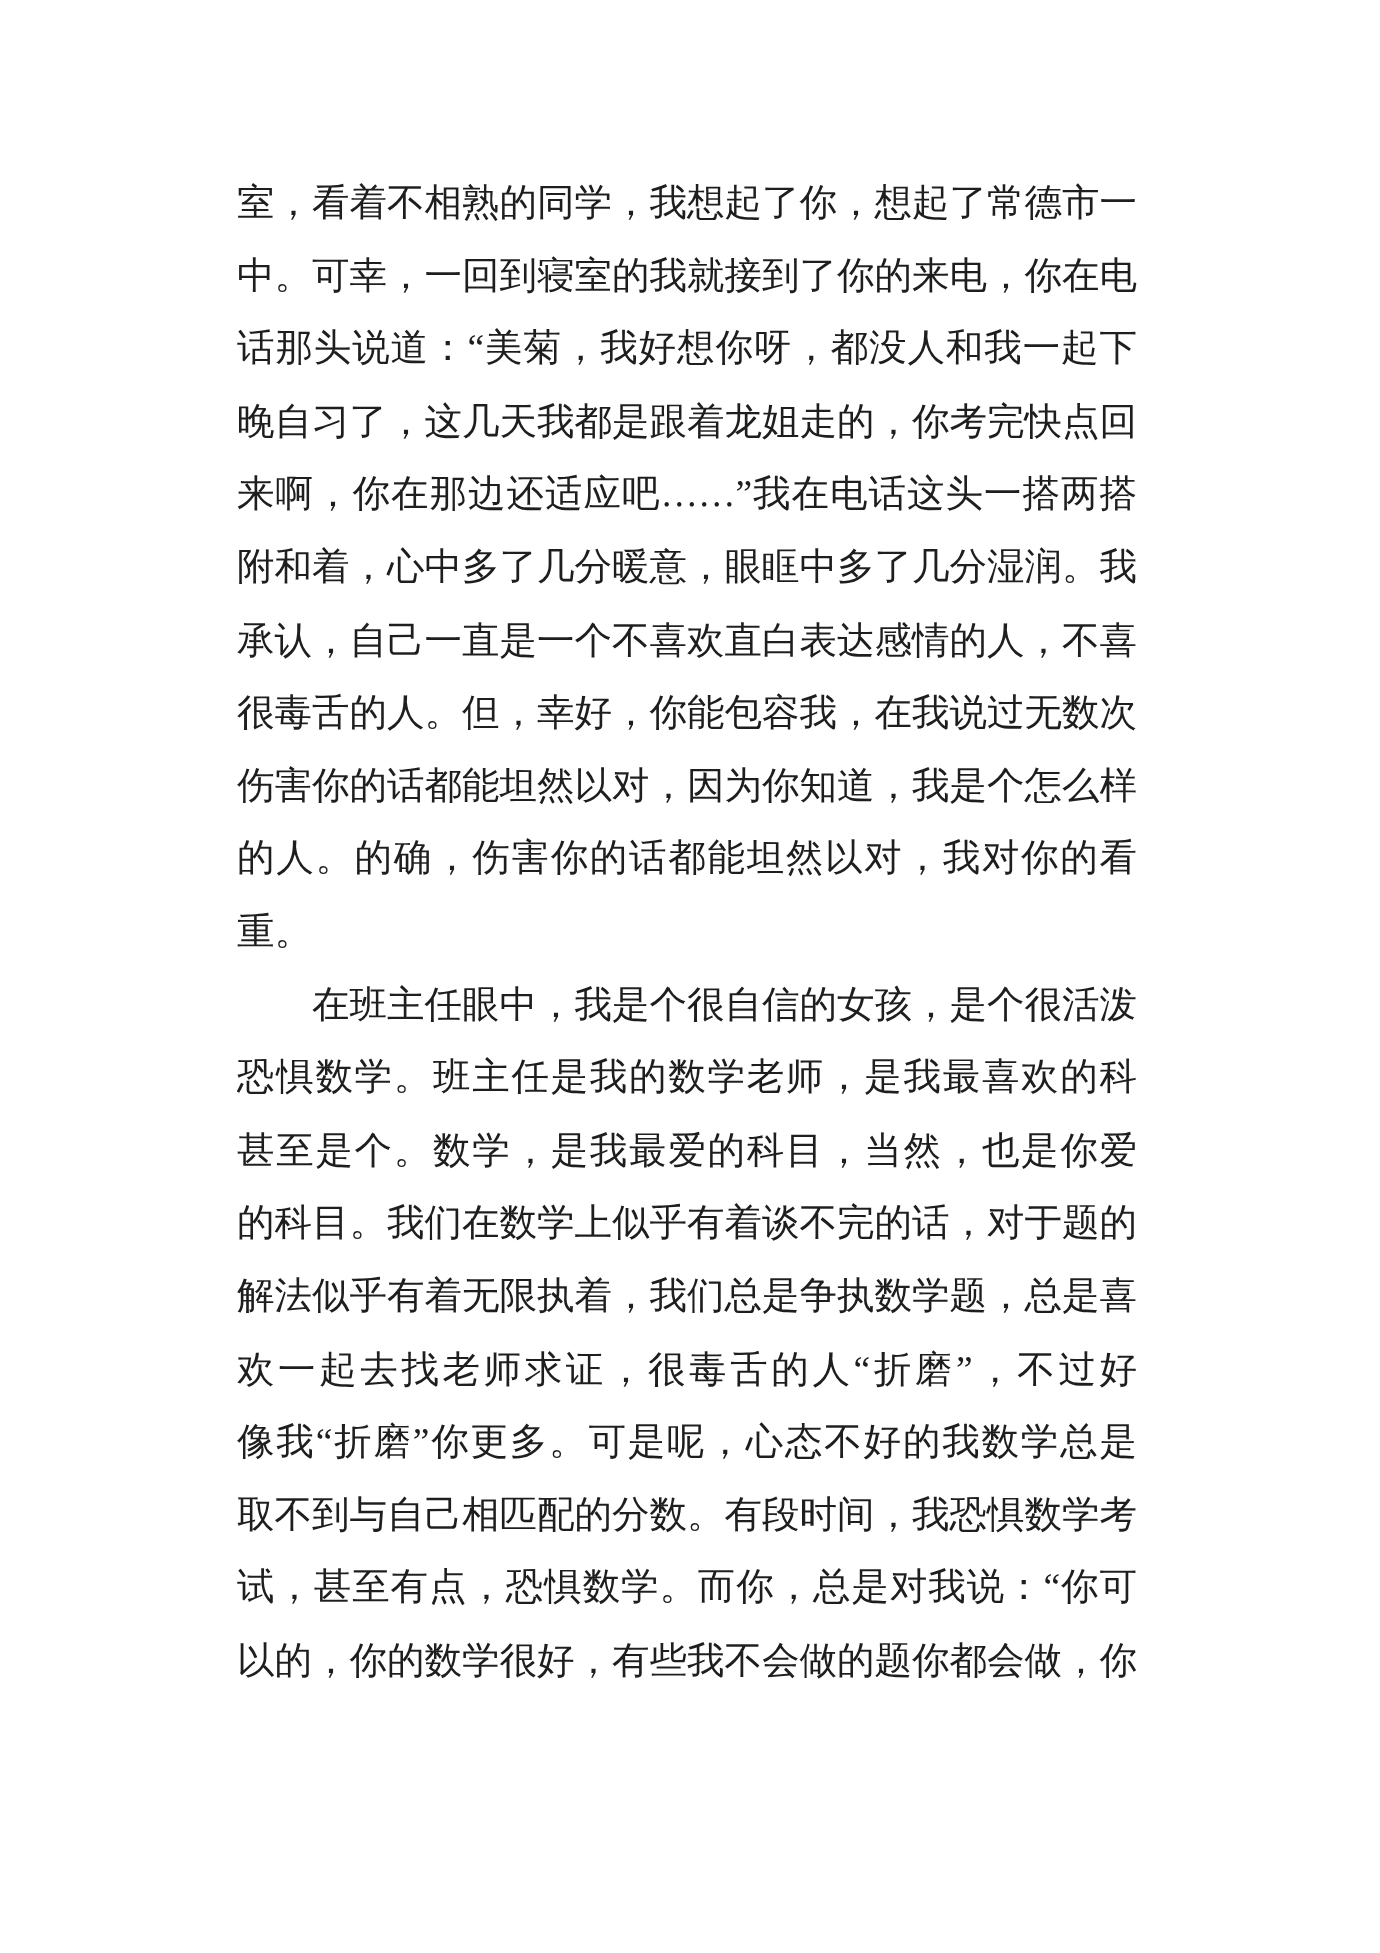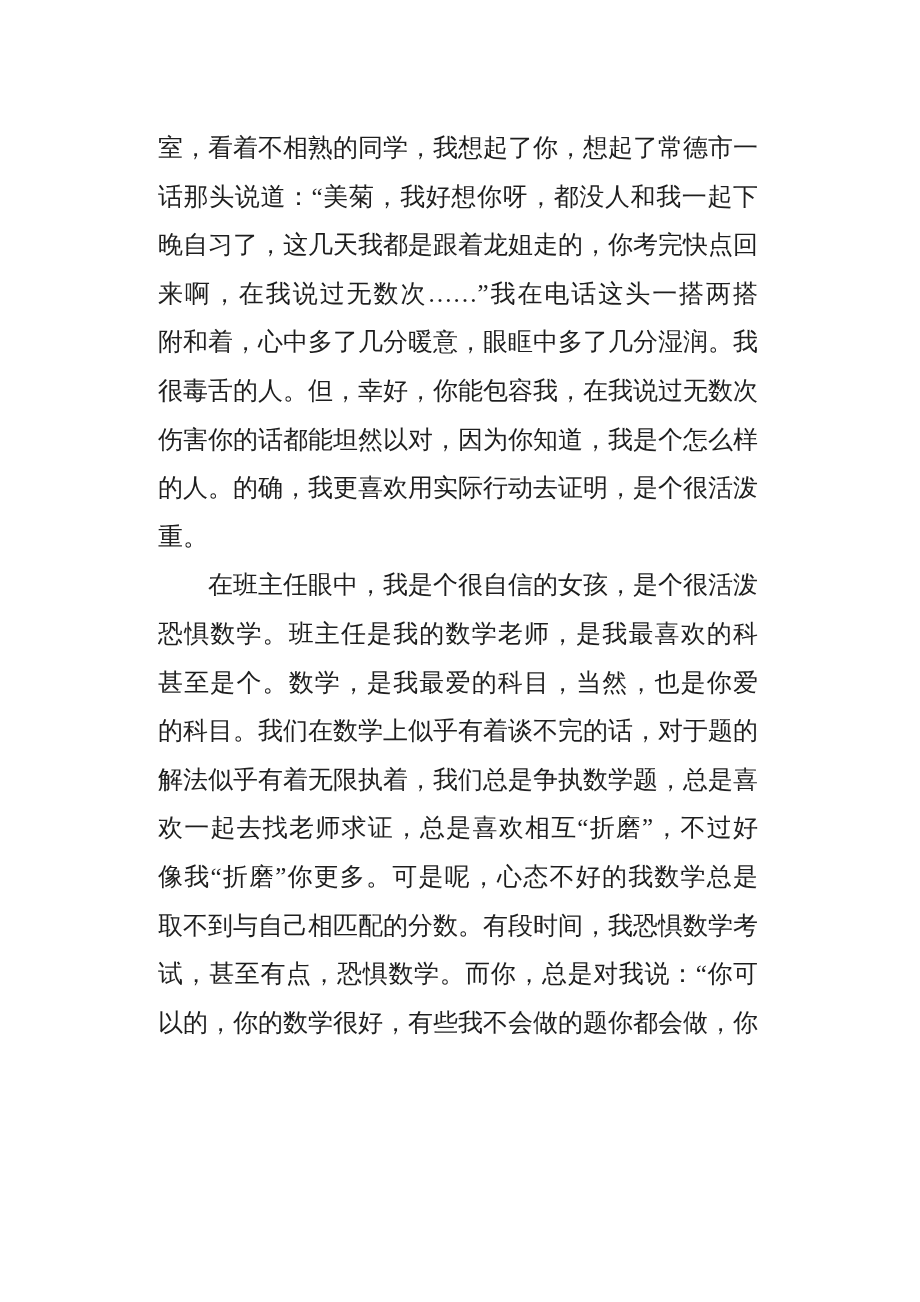--- a/index.html
+++ b/index.html
@@ -10,21 +10,21 @@
   .page {
     position: relative;
     width: 920px;
     height: 1302px;
     background: #ffffff;
     overflow: hidden;
   }
   .text-block {
     position: absolute;
     left: 158px;
-    top: 124px;
+    top: 112px;
     width: 600px;
   }
   .para {
     margin: 0;
     padding: 0;
   }
   .line {
     font-family: "Liberation Serif", "DejaVu Serif", serif;
     font-size: 25px;
     line-height: 48.6px;
@@ -43,37 +43,39 @@
   }
 </style>
 </head>
 <body>
 
 <div class="page">
   <div class="text-block">
 
     <div class="para">
       <div class="line">室，看着不相熟的同学，我想起了你，想起了常德市一</div>
+      <div class="line">中。可幸，一回到寝室的我就接到了你的来电，你在电</div>
       <div class="line">话那头说道：“美菊，我好想你呀，都没人和我一起下</div>
       <div class="line">晚自习了，这几天我都是跟着龙姐走的，你考完快点回</div>
-      <div class="line">来啊，在我说过无数次……”我在电话这头一搭两搭</div>
+      <div class="line">来啊，你在那边还适应吧……”我在电话这头一搭两搭</div>
       <div class="line">附和着，心中多了几分暖意，眼眶中多了几分湿润。我</div>
+      <div class="line">承认，自己一直是一个不喜欢直白表达感情的人，不喜</div>
       <div class="line">很毒舌的人。但，幸好，你能包容我，在我说过无数次</div>
       <div class="line">伤害你的话都能坦然以对，因为你知道，我是个怎么样</div>
-      <div class="line">的人。的确，我更喜欢用实际行动去证明，是个很活泼</div>
+      <div class="line">的人。的确，伤害你的话都能坦然以对，我对你的看</div>
       <div class="line para-last">重。</div>
     </div>
 
     <div class="para">
       <div class="line para-first">在班主任眼中，我是个很自信的女孩，是个很活泼</div>
       <div class="line">恐惧数学。班主任是我的数学老师，是我最喜欢的科</div>
       <div class="line">甚至是个。数学，是我最爱的科目，当然，也是你爱</div>
       <div class="line">的科目。我们在数学上似乎有着谈不完的话，对于题的</div>
       <div class="line">解法似乎有着无限执着，我们总是争执数学题，总是喜</div>
-      <div class="line">欢一起去找老师求证，总是喜欢相互“折磨”，不过好</div>
+      <div class="line">欢一起去找老师求证，很毒舌的人“折磨”，不过好</div>
       <div class="line">像我“折磨”你更多。可是呢，心态不好的我数学总是</div>
       <div class="line">取不到与自己相匹配的分数。有段时间，我恐惧数学考</div>
       <div class="line">试，甚至有点，恐惧数学。而你，总是对我说：“你可</div>
       <div class="line">以的，你的数学很好，有些我不会做的题你都会做，你</div>
     </div>
 
   </div>
 </div>
 
 </body></html>

